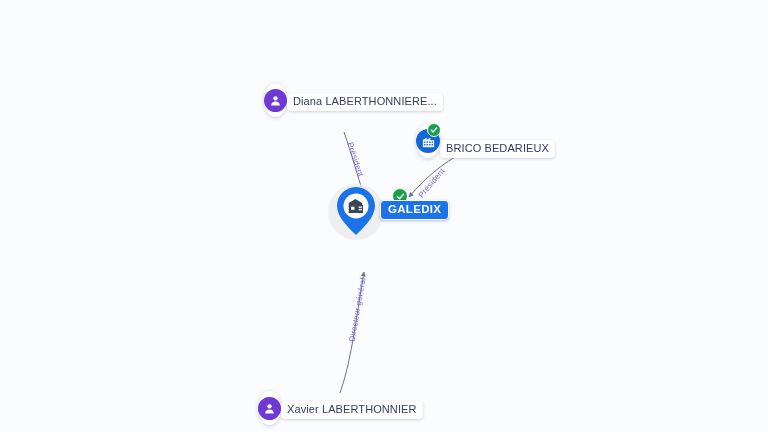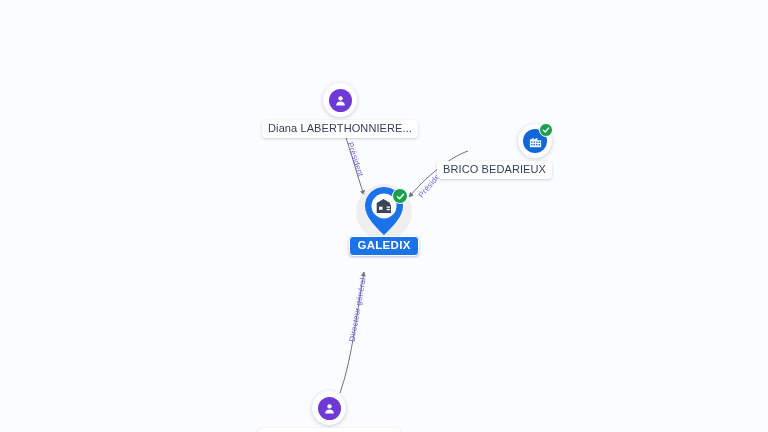--- a/index.html
+++ b/index.html
@@ -30,21 +30,21 @@
     top: 0;
     width: 768px;
     height: 432px;
     pointer-events: none;
   }
 
   
   .node {
     position: absolute;
     display: flex;
-    flex-direction: column;
+    flex-direction: row;
     align-items: center;
   }
 
   
   .person-circle {
     width: 34px;
     height: 34px;
     border-radius: 50%;
     background: #ffffff;
     box-shadow: 0 1px 4px rgba(30, 40, 80, 0.22);
@@ -244,21 +244,21 @@
       </div>
       <div class="verified-badge">
         <svg width="8" height="8" viewBox="0 0 24 24" fill="none" stroke="#ffffff" stroke-width="4" stroke-linecap="round" stroke-linejoin="round">
           <path d="M4 12.5 L9.5 18 L20 6"></path>
         </svg>
       </div>
     </div>
     <div class="node-label">BRICO BEDARIEUX</div>
   </div>
 
-  <div class="node" style="left:356px; top:184px; width:56px;">
+  <div class="node" style="left:356px; top:184px; width:56px;gap:24px;">
     <div class="pin-wrap">
       <div class="pin-halo"></div>
 
       <div class="pin-shape">
         <svg width="40" height="50" viewBox="0 0 40 50">
           <path d="M20 1 C9.5 1 1 9.5 1 20 C1 31 12 41 20 49 C28 41 39 31 39 20 C39 9.5 30.5 1 20 1 Z" fill="#1a73e8"></path>
           <circle cx="20" cy="20" r="12.5" fill="#ffffff"></circle>
           <g transform="translate(20,20)">
             <g transform="translate(-8,-7.5)" fill="#3b4556">
               <path d="M0.7 4.6 L7.4 0.4 L14.2 4.6 L14.2 14.6 L0.7 14.6 Z"></path>

